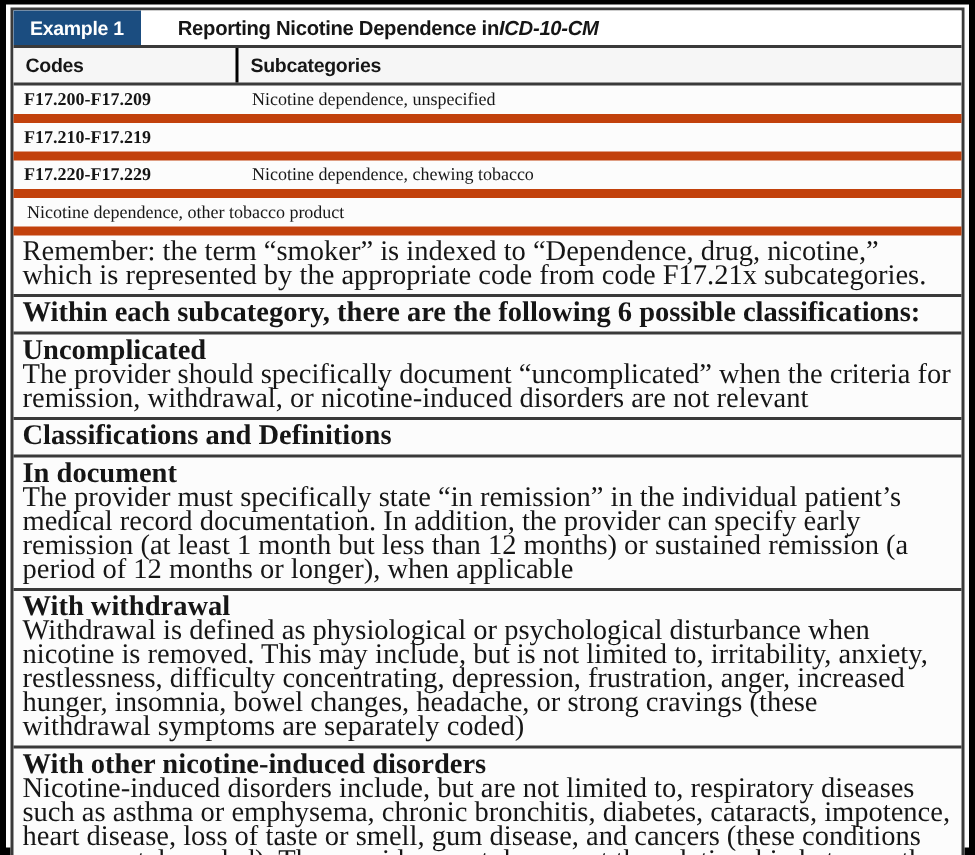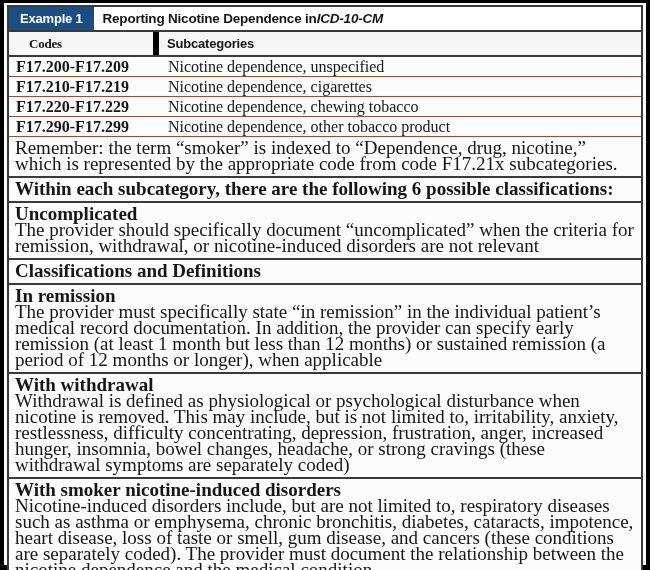--- a/index.html
+++ b/index.html
@@ -27,21 +27,21 @@
     display:flex;align-items:stretch;
     border-bottom:2px solid #3a3a3a;
     background:#ffffff;
     height:23px;
   }
   .example-badge{
     background:#1b4d80;color:#ffffff;
     font-family:"Liberation Sans", sans-serif;
     font-weight:bold;font-size:13px;
     display:flex;align-items:center;
-    padding:0 11px;margin-right:9px;
+    padding:0 11px;margin-right:25px;
     letter-spacing:-0.2px;
     flex:0 0 auto;
   }
   .title-text{
     font-family:"Liberation Sans", sans-serif;
     font-weight:bold;font-size:13.5px;
     display:flex;align-items:center;
     letter-spacing:-0.2px;
     white-space:nowrap;
     text-align:right;
@@ -52,34 +52,34 @@
     display:flex;align-items:stretch;
     border-bottom:2px solid #3a3a3a;
     background:#f6f6f6;
     height:23px;
     font-family:"Liberation Sans", sans-serif;
     font-weight:bold;font-size:13px;
     letter-spacing:-0.2px;
   }
   .colheader-codes{
     flex:0 0 150px;
-    border-right:6px solid #000000;
+    border-right:2px solid #000000;
     display:flex;align-items:center;
-    padding-left:20px;box-sizing:border-box;font-family:Liberation Serif, serif;
+    padding-left:8px;box-sizing:border-box;
   }
   .colheader-sub{
     flex:1;display:flex;align-items:center;
     padding-left:8px;
   }
   
   .code-row{
     display:flex;align-items:stretch;
-    border-bottom:1px solid #c2410c;
+    border-bottom:6px solid #c2410c;
     height:19px;
-    font-size:16px;
+    font-size:12px;
     text-align:center;
   }
   .code-row:last-of-type{border-bottom:2px solid #3a3a3a;}
   .code-cell{
     flex:0 0 150px;
     font-weight:bold;
     display:flex;align-items:center;
     padding-left:7px;box-sizing:border-box;
   }
   .sub-cell{
@@ -122,51 +122,49 @@
         <div class="colheader-codes">Codes</div>
         <div class="colheader-sub">Subcategories</div>
       </div>
 
       <div class="code-row">
         <div class="code-cell">F17.200-F17.209</div>
         <div class="sub-cell">Nicotine dependence, unspecified</div>
       </div>
       <div class="code-row">
         <div class="code-cell">F17.210-F17.219</div>
-        <div class="sub-cell">Nicotine dependence, cigarettes</div>
       </div>
       <div class="code-row">
         <div class="code-cell">F17.220-F17.229</div>
         <div class="sub-cell">Nicotine dependence, chewing tobacco</div>
       </div>
       <div class="code-row">
-        <div class="code-cell">F17.290-F17.299</div>
         <div class="sub-cell">Nicotine dependence, other tobacco product</div>
       </div>
 
       <div class="block-row">Remember: the term “smoker” is indexed to “Dependence, drug, nicotine,” which is represented by the appropriate code from code F17.21x subcategories.</div>
 
       <div class="block-row bold">Within each subcategory, there are the following 6 possible classifications:</div>
 
       <div class="block-row">
         <span class="class-name">Uncomplicated</span>
         <span class="class-def">The provider should specifically document “uncomplicated” when the criteria for remission, withdrawal, or nicotine-induced disorders are not relevant</span>
       </div>
 
       <div class="block-row bold">Classifications and Definitions</div>
       <div class="block-row">
-        <span class="class-name">In remission</span>
+        <span class="class-name">In document</span>
         <span class="class-def">The provider must specifically state “in remission” in the individual patient’s medical record documentation. In addition, the provider can specify early remission (at least 1 month but less than 12 months) or sustained remission (a period of 12 months or longer), when applicable</span>
       </div>
       <div class="block-row">
         <span class="class-name">With withdrawal</span>
         <span class="class-def">Withdrawal is defined as physiological or psychological disturbance when nicotine is removed. This may include, but is not limited to, irritability, anxiety, restlessness, difficulty concentrating, depression, frustration, anger, increased hunger, insomnia, bowel changes, headache, or strong cravings (these withdrawal symptoms are separately coded)</span>
       </div>
       <div class="block-row">
-        <span class="class-name">With smoker nicotine-induced disorders</span>
+        <span class="class-name">With other nicotine-induced disorders</span>
         <span class="class-def">Nicotine-induced disorders include, but are not limited to, respiratory diseases such as asthma or emphysema, chronic bronchitis, diabetes, cataracts, impotence, heart disease, loss of taste or smell, gum disease, and cancers (these conditions are separately coded). The provider must document the relationship between the nicotine dependence and the medical condition</span>
       </div>
       <div class="block-row">
         <span class="class-name">With unspecified nicotine-induced disorders</span>
       </div>
 
       <div class="footnote-row">
         <span class="it">ICD-10-CM</span><span> indicates </span><span class="it">International Classification of Diseases, Tenth Revision, Clinical Modification</span><span>.</span>
       </div>
     </div>

